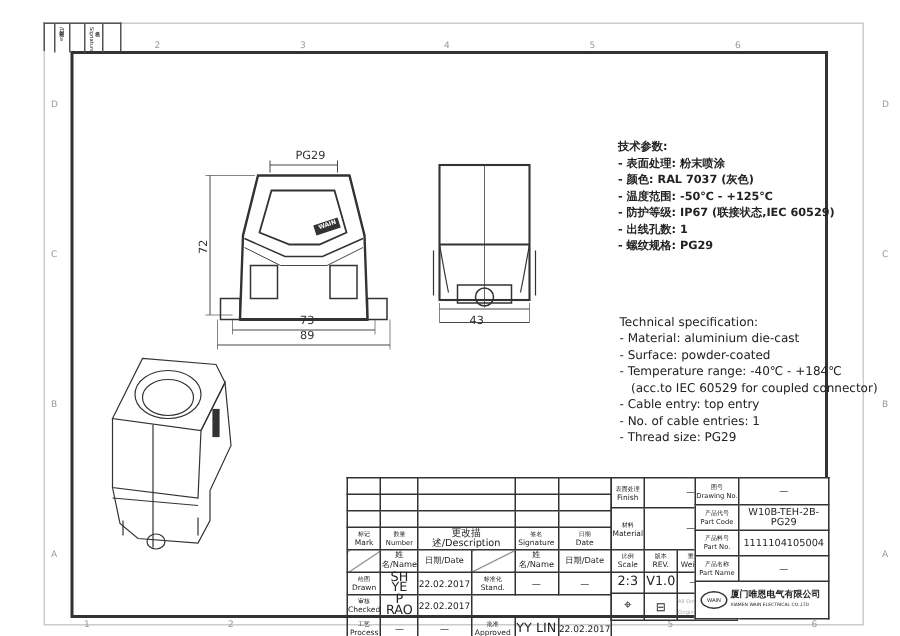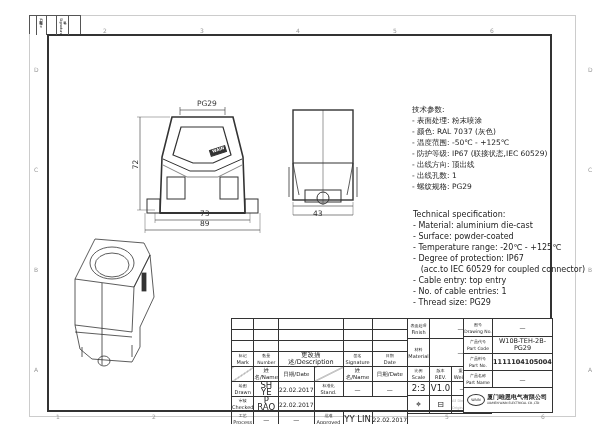--- a/index.html
+++ b/index.html
@@ -118,37 +118,35 @@
     <path d="M72 50 L88 18 L92 60 L78 90"></path>
     <line x1="40" y1="46" x2="40" y2="128"></line>
     <path d="M13 88 L18 112 L30 122 L70 125 L78 110 L78 90"></path>
     <path d="M13 95 L70 100"></path>
     <rect x="80" y="36" width="4" height="18" fill="#333"></rect>
     <ellipse cx="42" cy="124" rx="6" ry="5"></ellipse>
     <path d="M20 110 L20 120 M70 108 L70 120"></path>
   </g>
 </svg>
 
-<div class="spec spec-cn" style="left:412px;top:104px;">
+<div class="spec spec-cn" style="left:412px;top:92px;font-weight:bold;">
   <div>技术参数:</div>
   <div>- 表面处理: 粉末喷涂</div>
   <div>- 颜色: RAL 7037 (灰色)</div>
   <div>- 温度范围: -50℃  -  +125℃</div>
   <div>- 防护等级: IP67 (联接状态,IEC 60529)</div>
-  <div>- 出线方向: 顶出线</div>
   <div>- 出线孔数: 1</div>
   <div>- 螺纹规格: PG29</div>
 </div>
 
 <div class="spec" style="left:413px;top:209px;">
   <div>Technical specification:</div>
   <div>- Material: aluminium die-cast</div>
   <div>- Surface: powder-coated</div>
-  <div>- Temperature range: -20℃  -  +125℃</div>
-  <div>- Degree of protection: IP67</div>
+  <div>- Temperature range: -40℃  -  +184℃</div>
   <div style="white-space:pre;">   (acc.to IEC 60529 for coupled connector)</div>
   <div>- Cable entry: top entry</div>
   <div>- No. of cable entries: 1</div>
   <div>- Thread size: PG29</div>
 </div>
 
 <table class="tb" style="left:231px;top:318px;width:177px;height:94px;">
   <tbody>
       <tr style="height:11px;">
         <td style="width:18px;"></td>
@@ -329,21 +327,21 @@
           <div style="font-size:4px;">产品代号</div>
           <div style="font-size:4.5px;">Part Code</div>
         </td>
     <td style="font-size:6.5px;">W10B-TEH-2B-PG29</td>
   </tr>
   <tr style="height:17px;">
     <td>
           <div style="font-size:4px;">产品料号</div>
           <div style="font-size:4.5px;">Part No.</div>
         </td>
-    <td style="font-size:6.5px;font-weight:bold;">1111104105004</td>
+    <td style="font-size:6.5px;">1111104105004</td>
   </tr>
   <tr style="height:17px;">
     <td>
           <div style="font-size:4px;">产品名称</div>
           <div style="font-size:4.5px;">Part Name</div>
         </td>
     <td>—</td>
   </tr>
   <tr style="height:25px;">
     <td colspan="2" style="text-align:left;padding-left:3px;">

